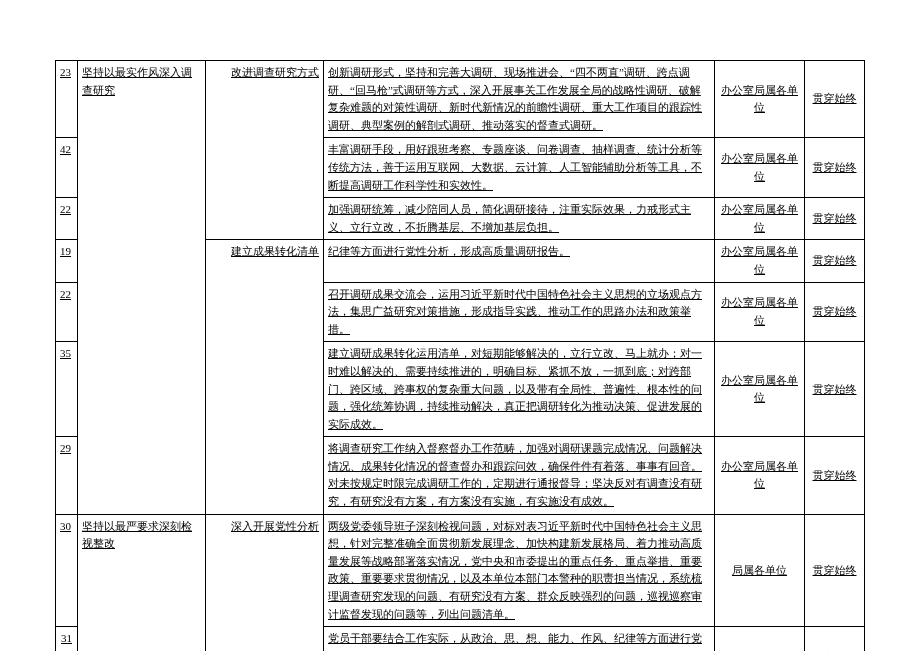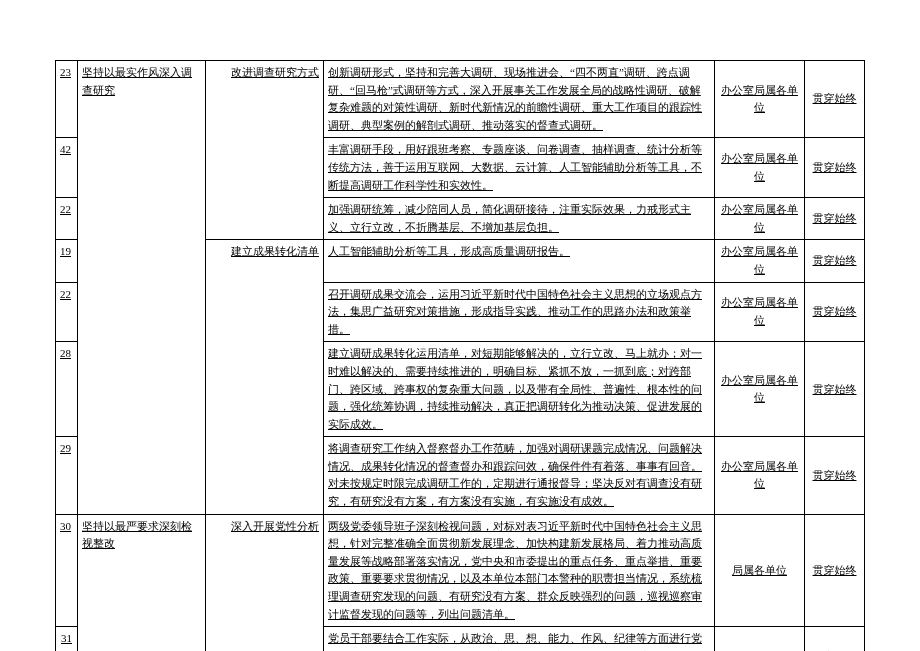--- a/index.html
+++ b/index.html
@@ -66,32 +66,32 @@
         </tr>
         <tr>
           <td class="col-id ">22</td>
           <td class="col-desc">加强调研统筹，减少陪同人员，简化调研接待，注重实际效果，力戒形式主义、立行立改，不折腾基层、不增加基层负担。</td>
           <td class="col-dept">办公室局属各单位</td>
           <td class="col-time">贯穿始终</td>
         </tr>
         <tr>
           <td class="col-id ">19</td>
           <td class="col-meas" rowspan="4">建立成果转化清单</td>
-          <td class="col-desc">人工智能辅助分析等工具，形成高质量调研报告。</td>
+          <td class="col-desc">纪律等方面进行党性分析，形成高质量调研报告。</td>
           <td class="col-dept">办公室局属各单位</td>
           <td class="col-time">贯穿始终</td>
         </tr>
         <tr>
           <td class="col-id ">22</td>
           <td class="col-desc">召开调研成果交流会，运用习近平新时代中国特色社会主义思想的立场观点方法，集思广益研究对策措施，形成指导实践、推动工作的思路办法和政策举措。</td>
           <td class="col-dept">办公室局属各单位</td>
           <td class="col-time">贯穿始终</td>
         </tr>
         <tr>
-          <td class="col-id ">28</td>
+          <td class="col-id ">35</td>
           <td class="col-desc">建立调研成果转化运用清单，对短期能够解决的，立行立改、马上就办；对一时难以解决的、需要持续推进的，明确目标、紧抓不放，一抓到底；对跨部门、跨区域、跨事权的复杂重大问题，以及带有全局性、普遍性、根本性的问题，强化统筹协调，持续推动解决，真正把调研转化为推动决策、促进发展的实际成效。</td>
           <td class="col-dept">办公室局属各单位</td>
           <td class="col-time">贯穿始终</td>
         </tr>
         <tr>
           <td class="col-id ">29</td>
           <td class="col-desc">将调查研究工作纳入督察督办工作范畴，加强对调研课题完成情况、问题解决情况、成果转化情况的督查督办和跟踪问效，确保件件有着落、事事有回音。对未按规定时限完成调研工作的，定期进行通报督导；坚决反对有调查没有研究，有研究没有方案，有方案没有实施，有实施没有成效。</td>
           <td class="col-dept">办公室局属各单位</td>
           <td class="col-time">贯穿始终</td>
         </tr>

